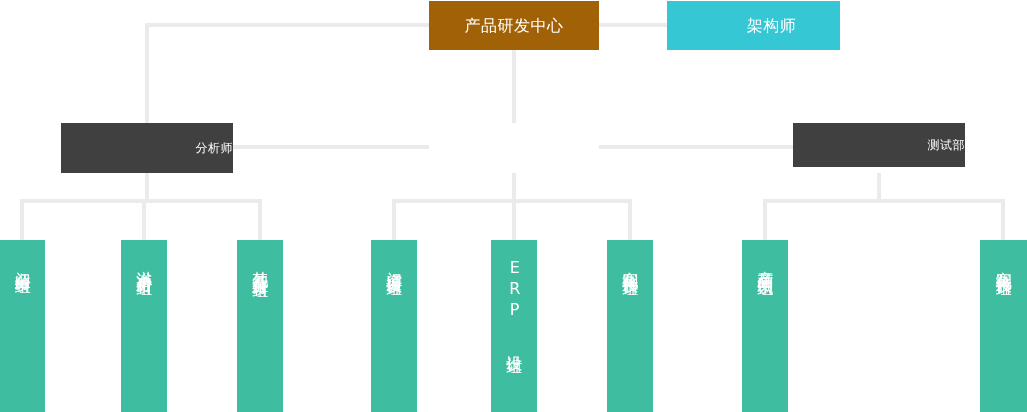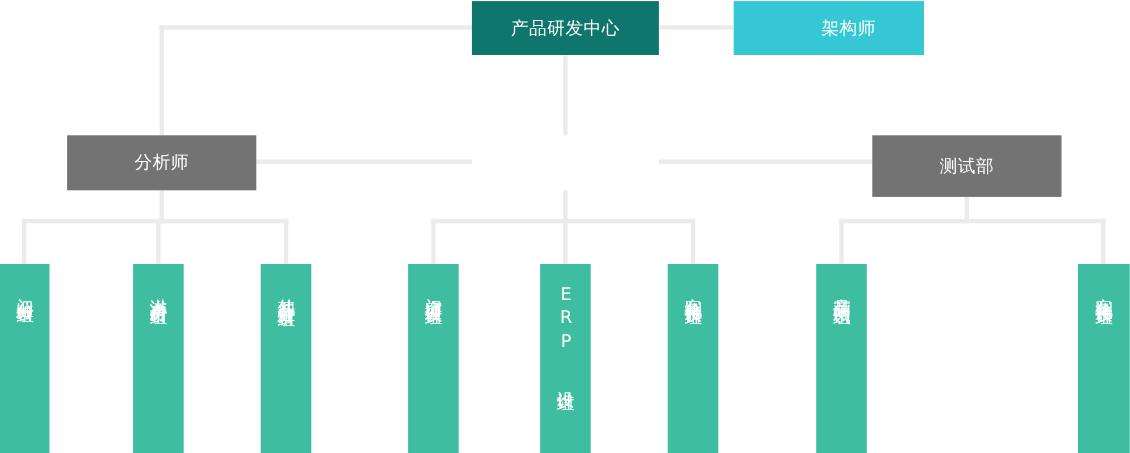--- a/index.html
+++ b/index.html
@@ -17,23 +17,23 @@
     position:absolute;
     box-sizing:border-box;
     display:flex;
     align-items:center;
     justify-content:center;
     color:#ffffff;
     line-height:1.25;
     text-align:center;
     letter-spacing:0.5px;
   }
-  .node.root{background:#0f766e;font-size:16px;}
+  .node.root{background:#a16207;font-size:16px;}
   .node.peer{background:#35c8d4;font-size:16px;padding-left:36px;}
-  .node.dept{background:#737373;font-size:16px;}
+  .node.dept{background:#404040;font-size:12px;justify-content:flex-end;}
   .node.leaf{
     background:#3fbda0;
     font-size:16px;
     align-items:flex-start;
     padding-top:18px;
     letter-spacing:2px;
   }
   .vtext{
     writing-mode:vertical-rl;
     text-orientation:upright;
@@ -79,21 +79,21 @@
   <div class="node root" style="left:429px;top:1px;width:170px;height:49px;">
     <span>产品研发中心</span>
   </div>
   <div class="node peer" style="left:667px;top:1px;width:173px;height:49px;">
     <span>架构师</span>
   </div>
 
   <div class="node dept" style="left:61px;top:123px;width:172px;height:50px;">
     <span>分析师</span>
   </div>
-  <div class="node dept" style="left:793px;top:123px;width:172px;height:56px;">
+  <div class="node dept" style="left:793px;top:123px;width:172px;height:44px;">
     <span>测试部</span>
   </div>
 
   <div class="node leaf" style="left:0px;top:240px;width:45px;height:172px;">
     <span class="vtext">门业分析组</span>
   </div>
   <div class="node leaf" style="left:121px;top:240px;width:46px;height:172px;">
     <span class="vtext">淋浴房分析组</span>
   </div>
   <div class="node leaf" style="left:237px;top:240px;width:46px;height:172px;">

